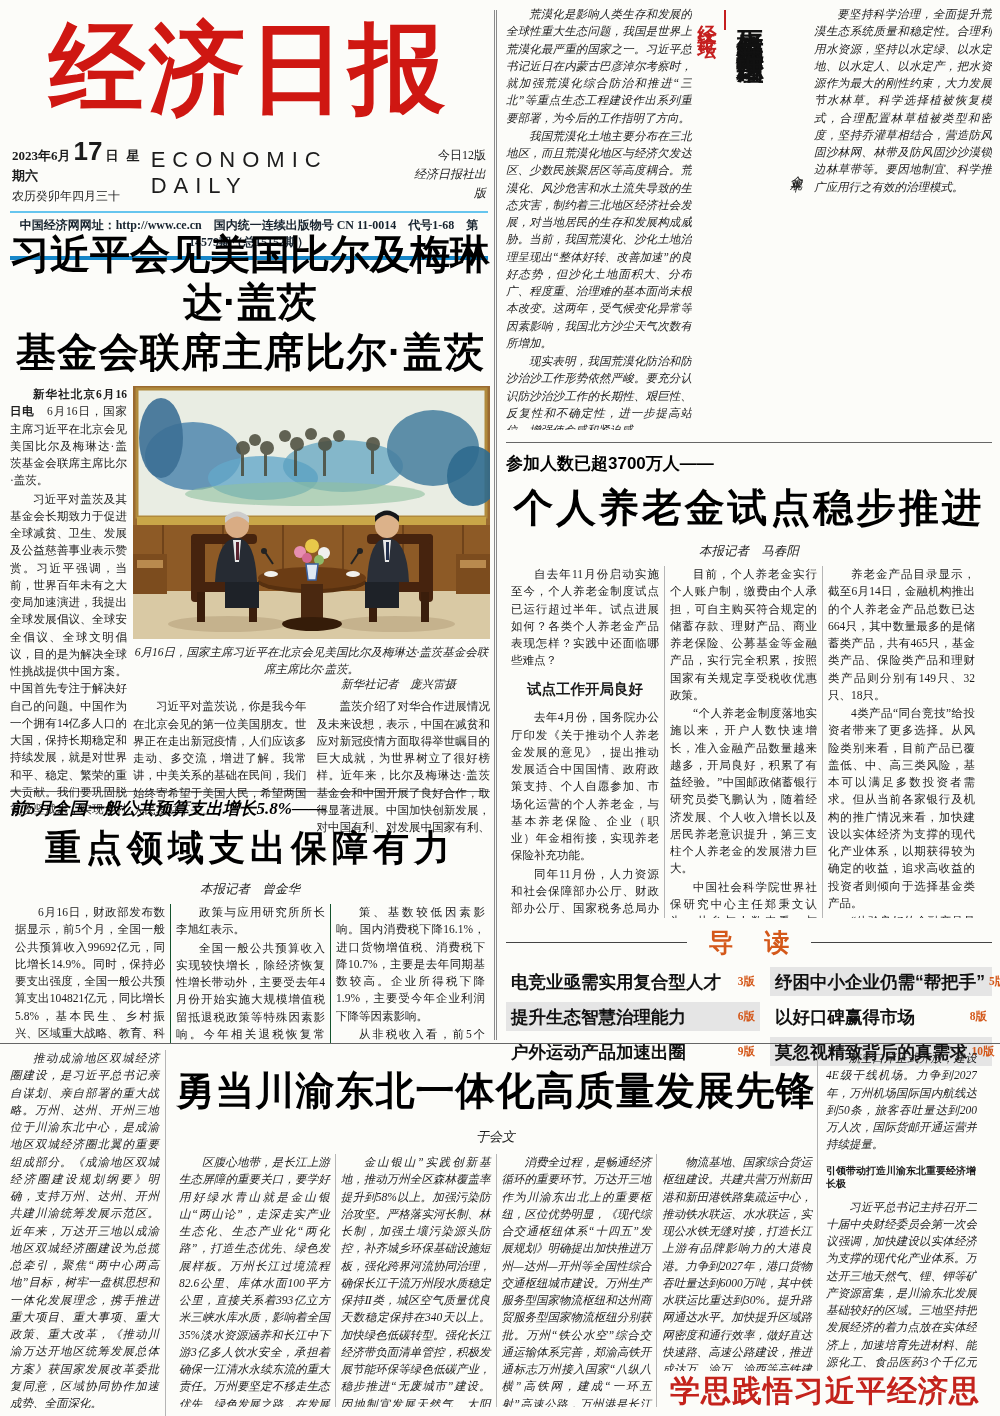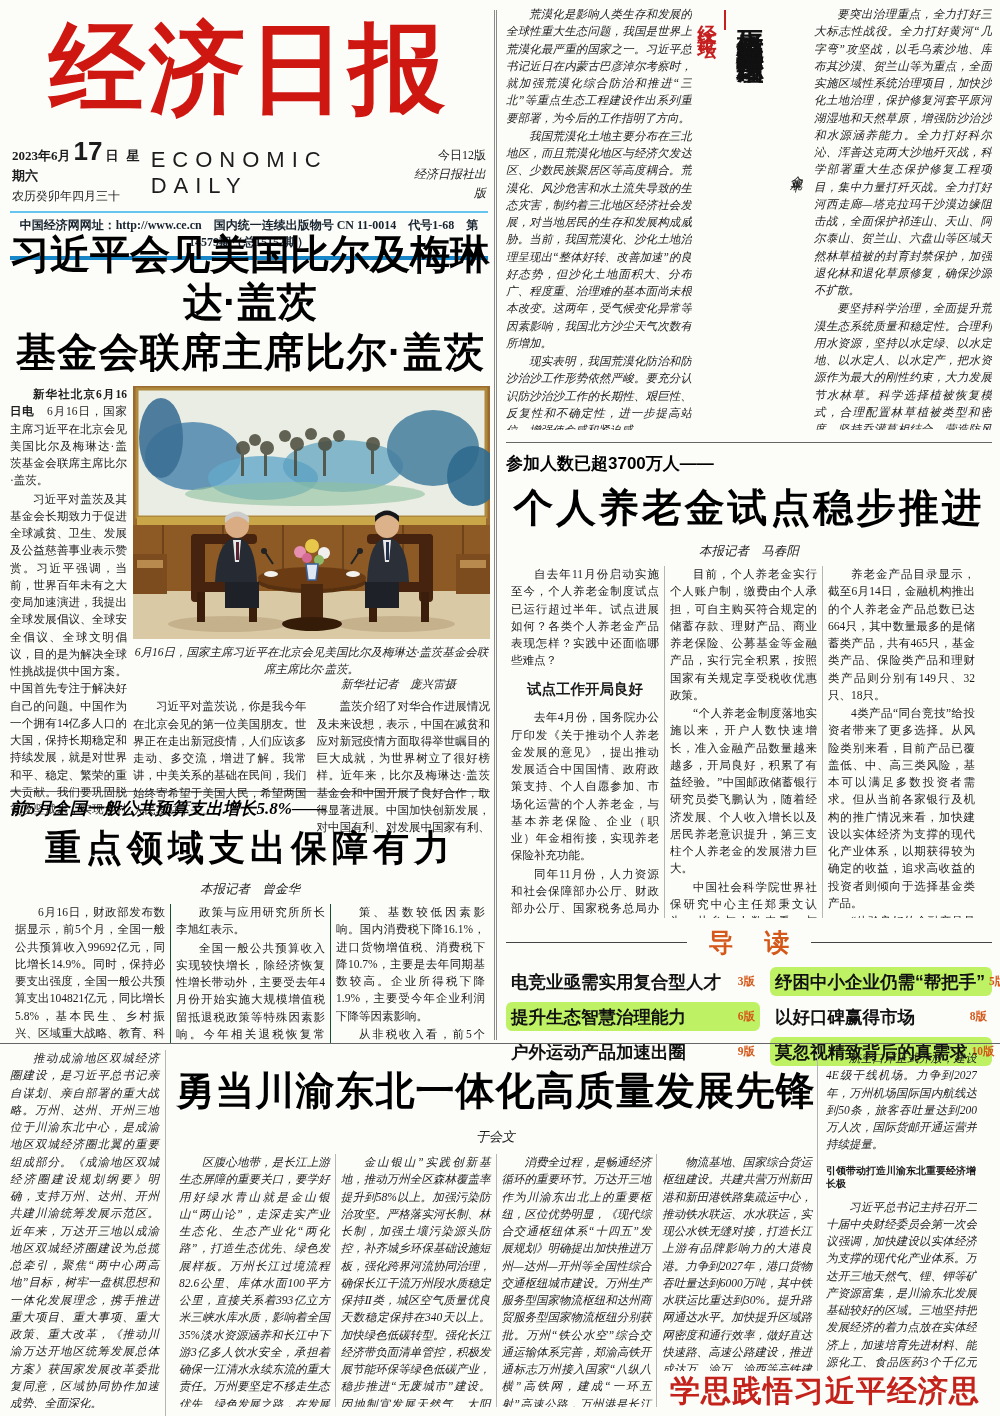--- a/index.html
+++ b/index.html
@@ -73,21 +73,21 @@
   
   .daodu { margin-top:8px; }
   .daodu-head { display:flex; align-items:center; gap:10px; }
   .daodu-head .rule { flex:1; border-top:1px solid #444; }
   .daodu-title { color:#d4581a; font-weight:900; font-size:25px; letter-spacing:12px;
     font-family:"Liberation Sans",sans-serif; text-indent:12px; }
   .daodu-cols { display:flex; gap:10px; margin-top:8px; }
   .daodu-col { display:flex; flex-direction:column; gap:6px; }
   .daodu-col.left { width:254px; } .daodu-col.right { width:222px; }
   .daodu-item { display:flex; align-items:center; justify-content:space-between; height:29px; padding:0 5px; }
-  .daodu-item.hl { background:#bef264;border-radius:6px; }
+  .daodu-item.hl { background:#e5e5e5; }
   .daodu-text { font-family:"Liberation Sans",sans-serif; font-weight:bold; font-size:17.5px; color:#111;
     white-space:nowrap; }
   .daodu-page { color:#d4581a; font-size:11.5px; font-weight:bold; flex:none; padding-left:4px; }
 
   
   .fiscal { position:absolute; left:10px; top:797px; width:480px; height:243px; }
   .fiscal-kicker { font-size:17px; font-weight:bold; font-style:italic; color:#000; }
   .fiscal-headline { font-family:"Liberation Sans",sans-serif; font-weight:900; font-size:36px;
     text-align:center; letter-spacing:5px; margin-top:4px; color:#000; }
   .fiscal-cols { display:flex; height:140px; margin-top:2px; }
@@ -143,21 +143,20 @@
       <p>我国荒漠化土地主要分布在三北地区，而且荒漠化地区与经济欠发达区、少数民族聚居区等高度耦合。荒漠化、风沙危害和水土流失导致的生态灾害，制约着三北地区经济社会发展，对当地居民的生存和发展构成威胁。当前，我国荒漠化、沙化土地治理呈现出“整体好转、改善加速”的良好态势，但沙化土地面积大、分布广、程度重、治理难的基本面尚未根本改变。这两年，受气候变化异常等因素影响，我国北方沙尘天气次数有所增加。</p>
       <p>现实表明，我国荒漠化防治和防沙治沙工作形势依然严峻。要充分认识防沙治沙工作的长期性、艰巨性、反复性和不确定性，进一步提高站位，增强使命感和紧迫感。</p>
 
     </div>
     <div class="forum-mid">
       <div class="forum-label">经济论坛</div>
       <div class="forum-title">更好统筹山水林田湖草沙综合治理</div>
       <div class="forum-author">金观平</div>
     </div>
     <div class="forum-col second body-text kai">
-      <p>要突出治理重点，全力打好三大标志性战役。全力打好黄河“几字弯”攻坚战，以毛乌素沙地、库布其沙漠、贺兰山等为重点，全面实施区域性系统治理项目，加快沙化土地治理，保护修复河套平原河湖湿地和天然草原，增强防沙治沙和水源涵养能力。全力打好科尔沁、浑善达克两大沙地歼灭战，科学部署重大生态保护修复工程项目，集中力量打歼灭战。全力打好河西走廊—塔克拉玛干沙漠边缘阻击战，全面保护祁连山、天山、阿尔泰山、贺兰山、六盘山等区域天然林草植被的封育封禁保护，加强退化林和退化草原修复，确保沙源不扩散。</p>
       <p>要坚持科学治理，全面提升荒漠生态系统质量和稳定性。合理利用水资源，坚持以水定绿、以水定地、以水定人、以水定产，把水资源作为最大的刚性约束，大力发展节水林草。科学选择植被恢复模式，合理配置林草植被类型和密度，坚持乔灌草相结合，营造防风固沙林网、林带及防风固沙沙漠锁边林草带等。要因地制宜、科学推广应用行之有效的治理模式。</p>
 
     </div>
   </section>
 
   <section class="xi">
     <h1 class="xi-h1 hei">习近平会见美国比尔及梅琳达·盖茨</h1>
     <h1 class="xi-h2 hei">基金会联席主席比尔·盖茨</h1>
     <div class="xi-content">
       <div class="xi-left body-text">

